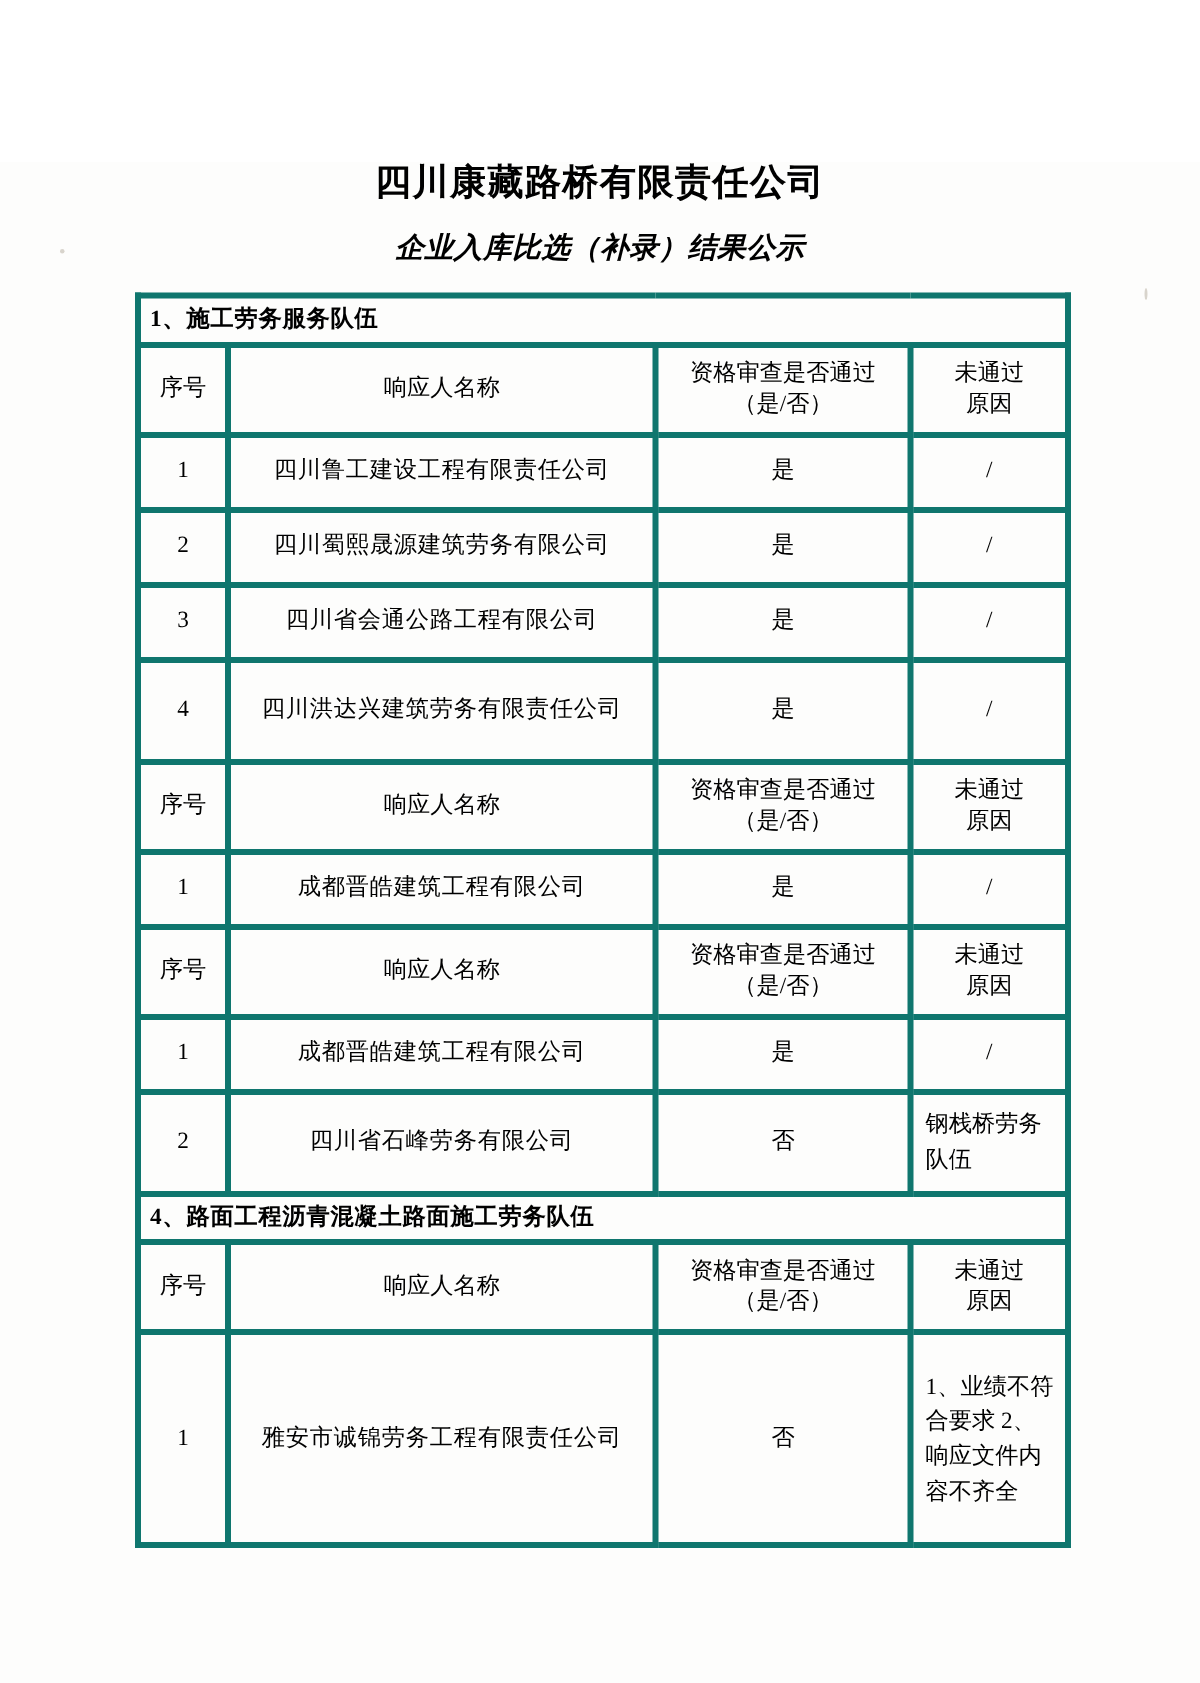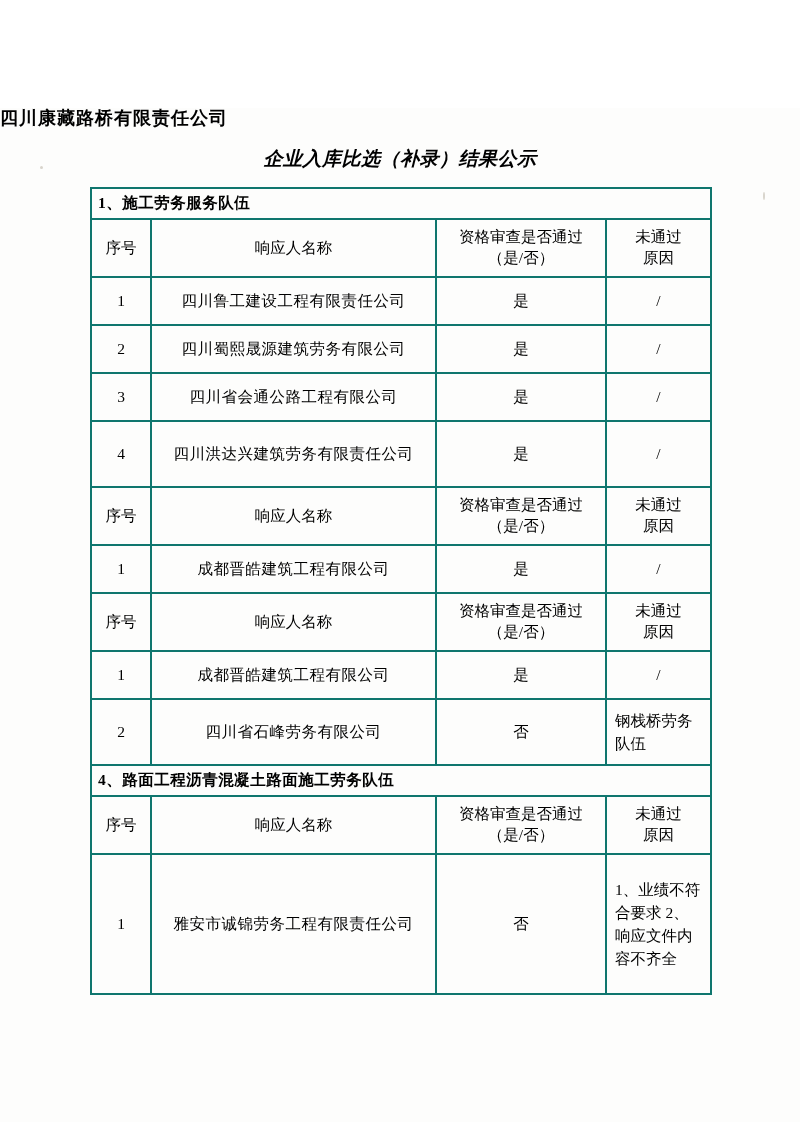--- a/index.html
+++ b/index.html
@@ -16,22 +16,22 @@
   }
   .page {
     position: relative;
     width: 800px;
     height: 1122px;
     box-sizing: border-box;
     padding: 0;
     background: #fdfdfc;
   }
   .doc-title {
-    text-align: left;
-    font-size: 18px;
+    text-align: center;
+    font-size: 24px;
     font-weight: bold;
     letter-spacing: 1px;
     margin-top: 108px;
     line-height: 1.2;
   }
   .doc-subtitle {
     text-align: center;
     font-size: 19px;
     font-weight: bold;
     letter-spacing: 0.5px;
@@ -42,21 +42,21 @@
   .table-wrap {
     margin: 17px auto 0 auto;
     width: 620px;
   }
   table.main {
     border-collapse: collapse;
     width: 620px;
     table-layout: fixed;
   }
   table.main td {
-    border: 2px solid #0f766e;
+    border: 4px solid #0f766e;
     padding: 4px 6px;
     font-size: 15.5px;
     vertical-align: middle;
     line-height: 1.35;
   }
   td.section {
     font-weight: bold;
     font-size: 16px;
     padding: 8px 10px;
     text-align: left;

